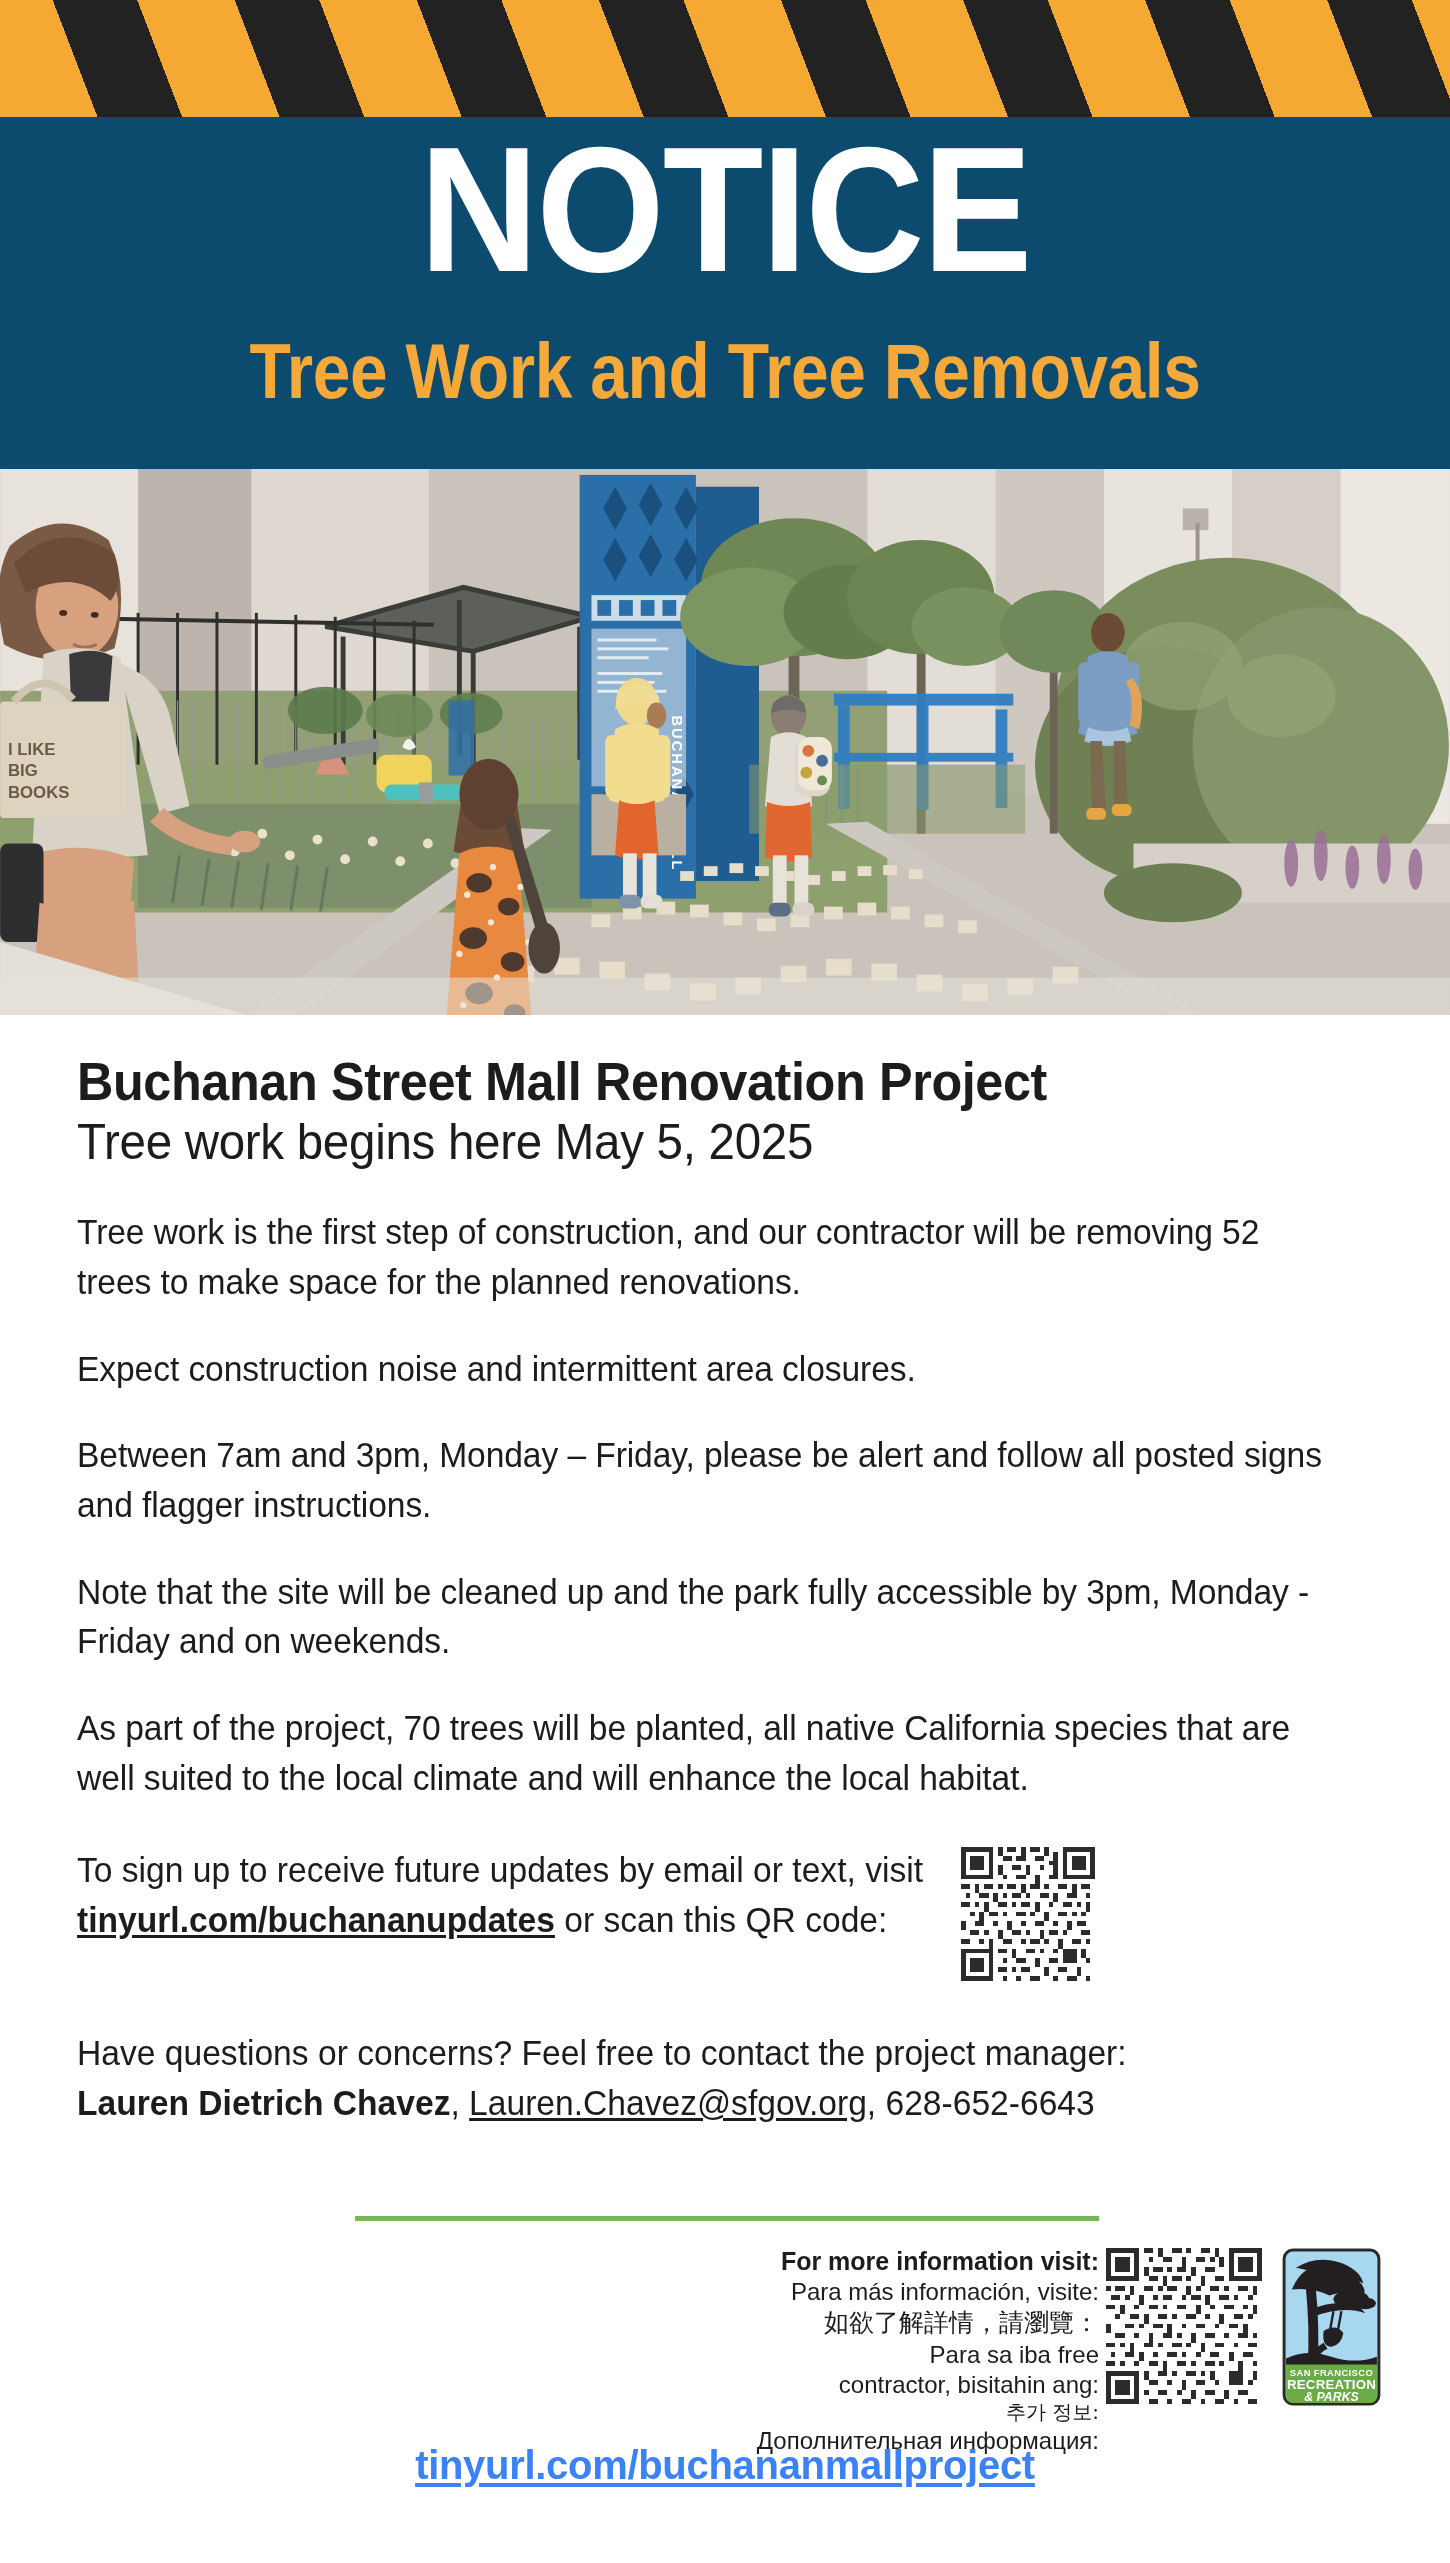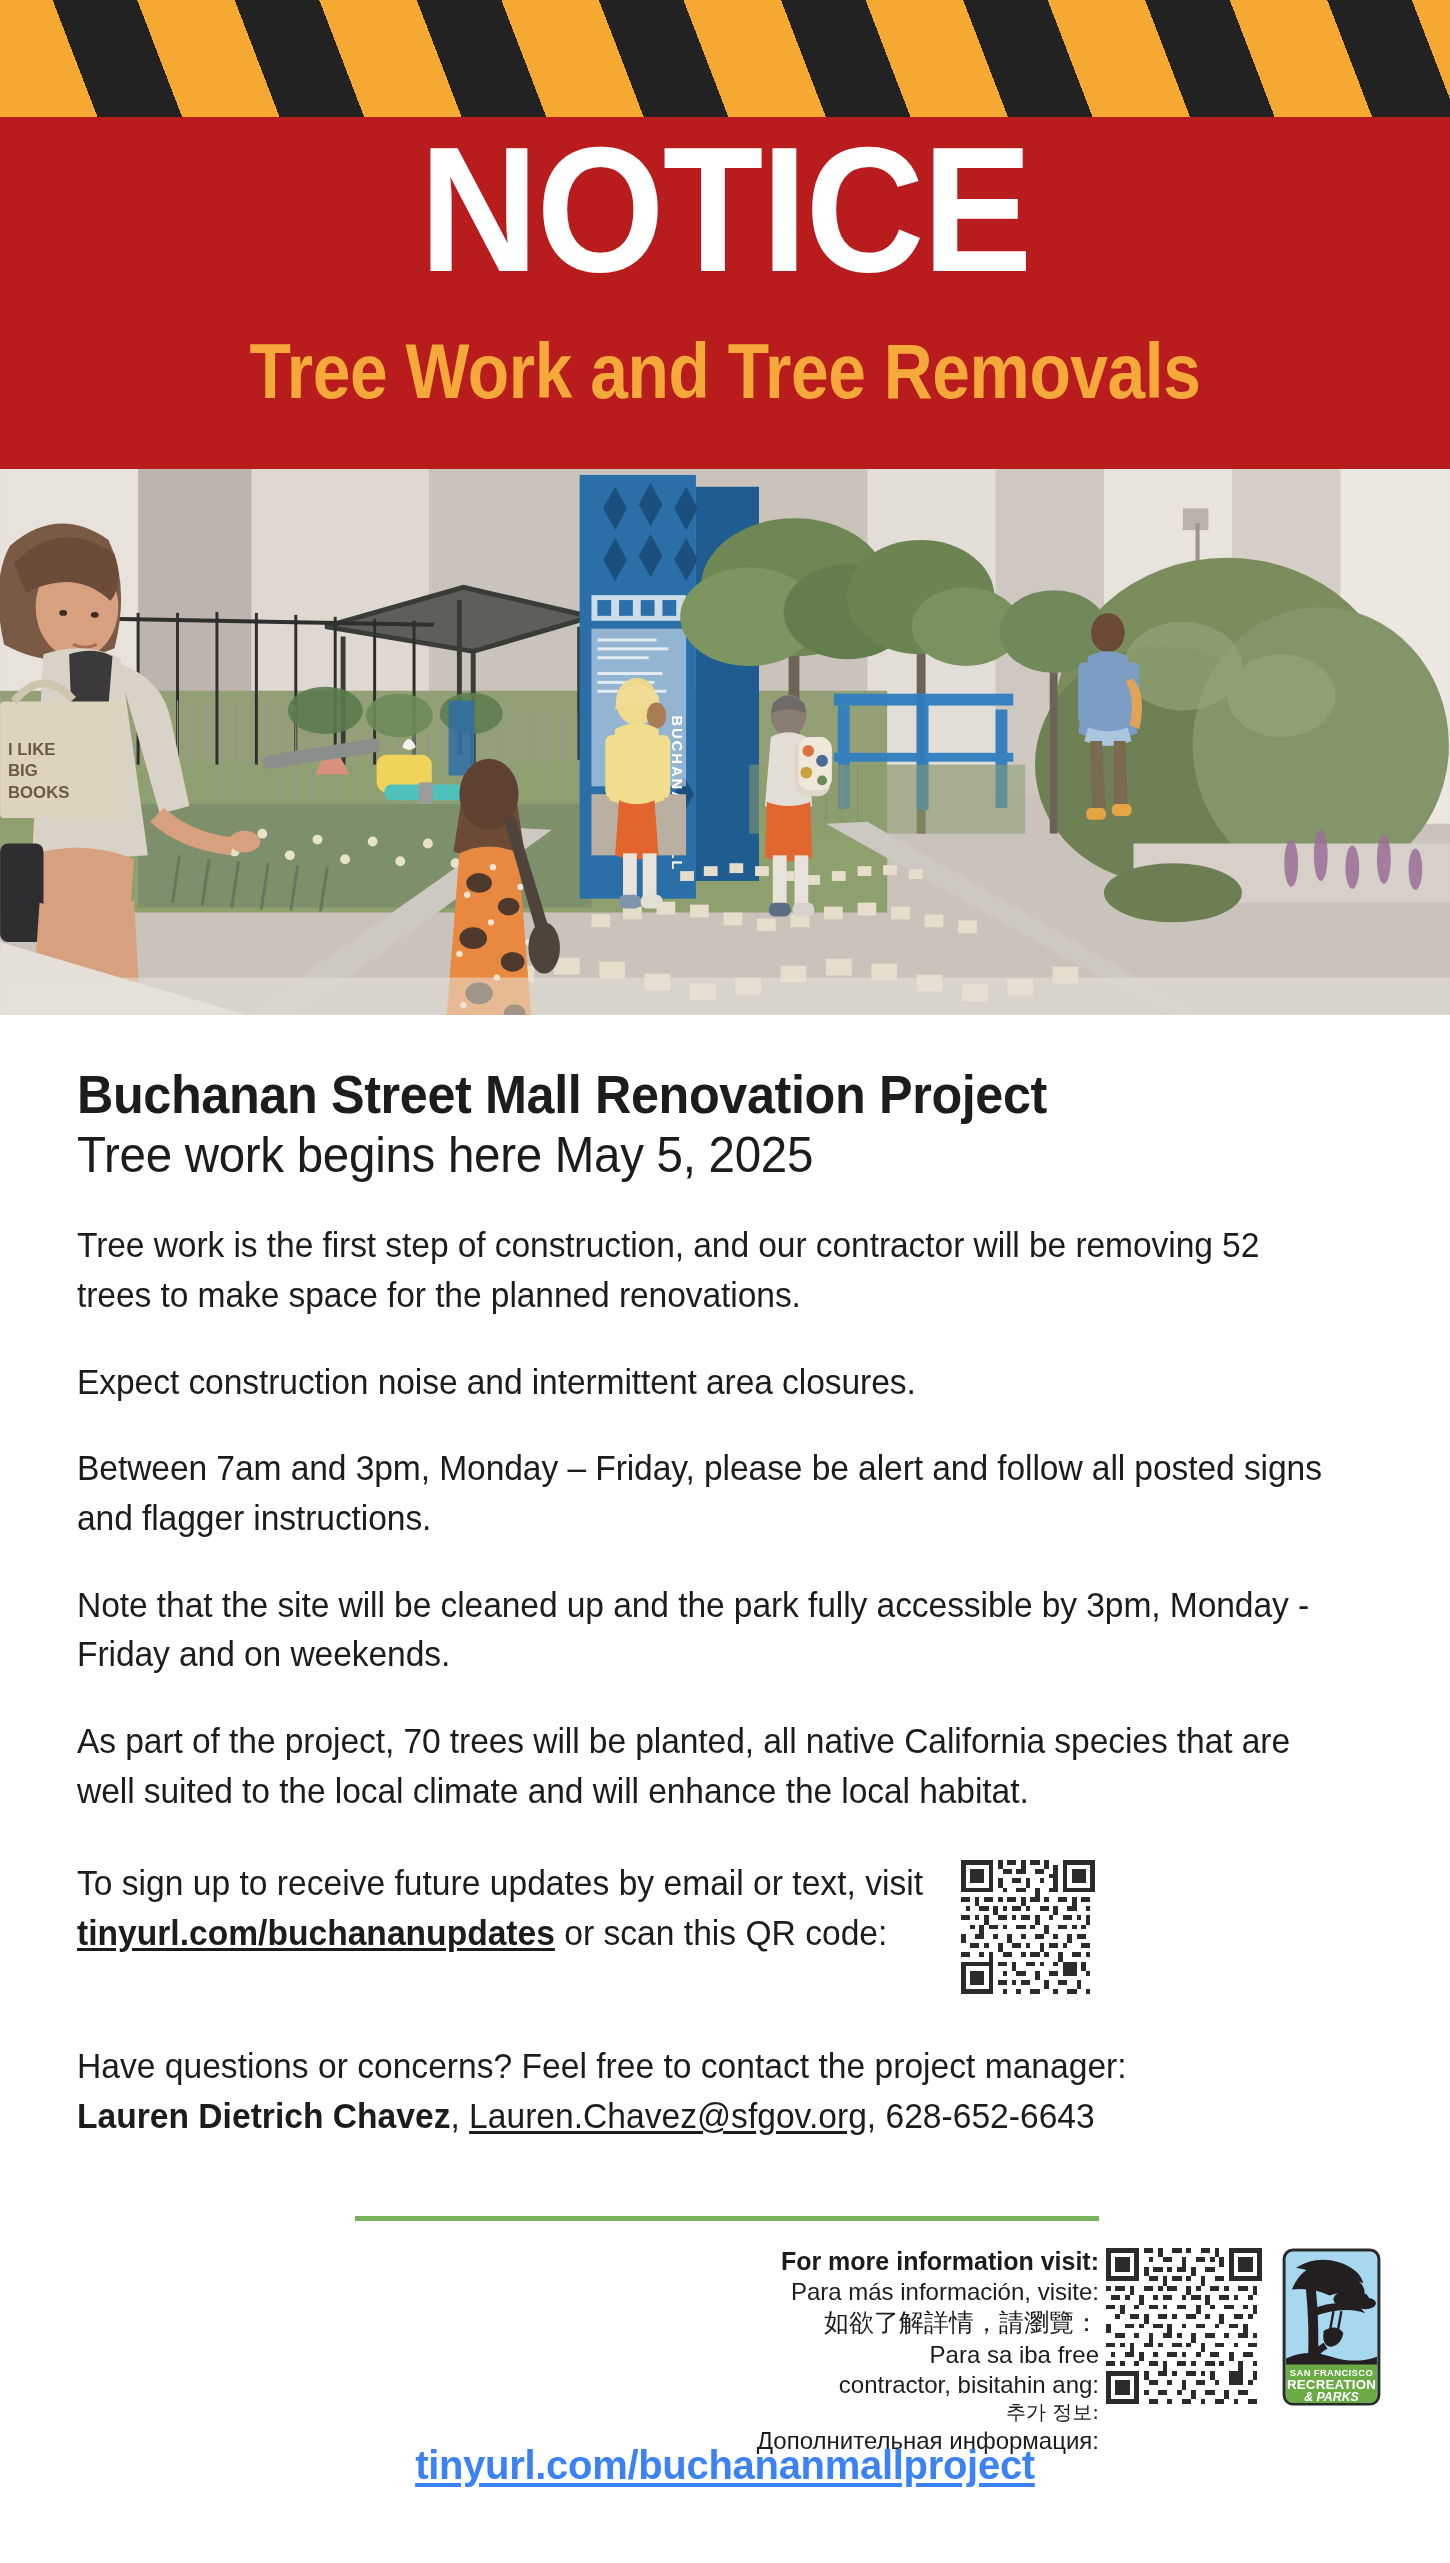--- a/index.html
+++ b/index.html
@@ -14,21 +14,21 @@
     position: relative;
     overflow: hidden;
   }
 
   
   .header {
     position: absolute;
     left: 0; top: 0;
     width: 1450px;
     height: 469px;
-    background: #b91c1c;
+    background: #0c4a6e;
     overflow: hidden;
   }
   .hazard-stripes {
     position: absolute;
     left: 0; top: 0;
     width: 1450px;
     height: 117px;
     background: repeating-linear-gradient(
       69deg,
       #f5a832 0px, #f5a832 91px,
@@ -74,21 +74,20 @@
     background: #c9c3bb;
   }
   .hero svg { display: block; }
 
   
   .body-wrap {
     position: absolute;
     left: 77px;
     top: 1053px;
     width: 1311px;
-    margin-top: 13px;
   }
   .project-title {
     font-family: "Liberation Sans Narrow", "Liberation Sans", sans-serif;
     font-weight: 700;
     font-size: 53px;
     line-height: 1.08;
     color: #1c1c1c;
     letter-spacing: -0.4px;
     transform: scaleX(0.95);
     transform-origin: left center;

